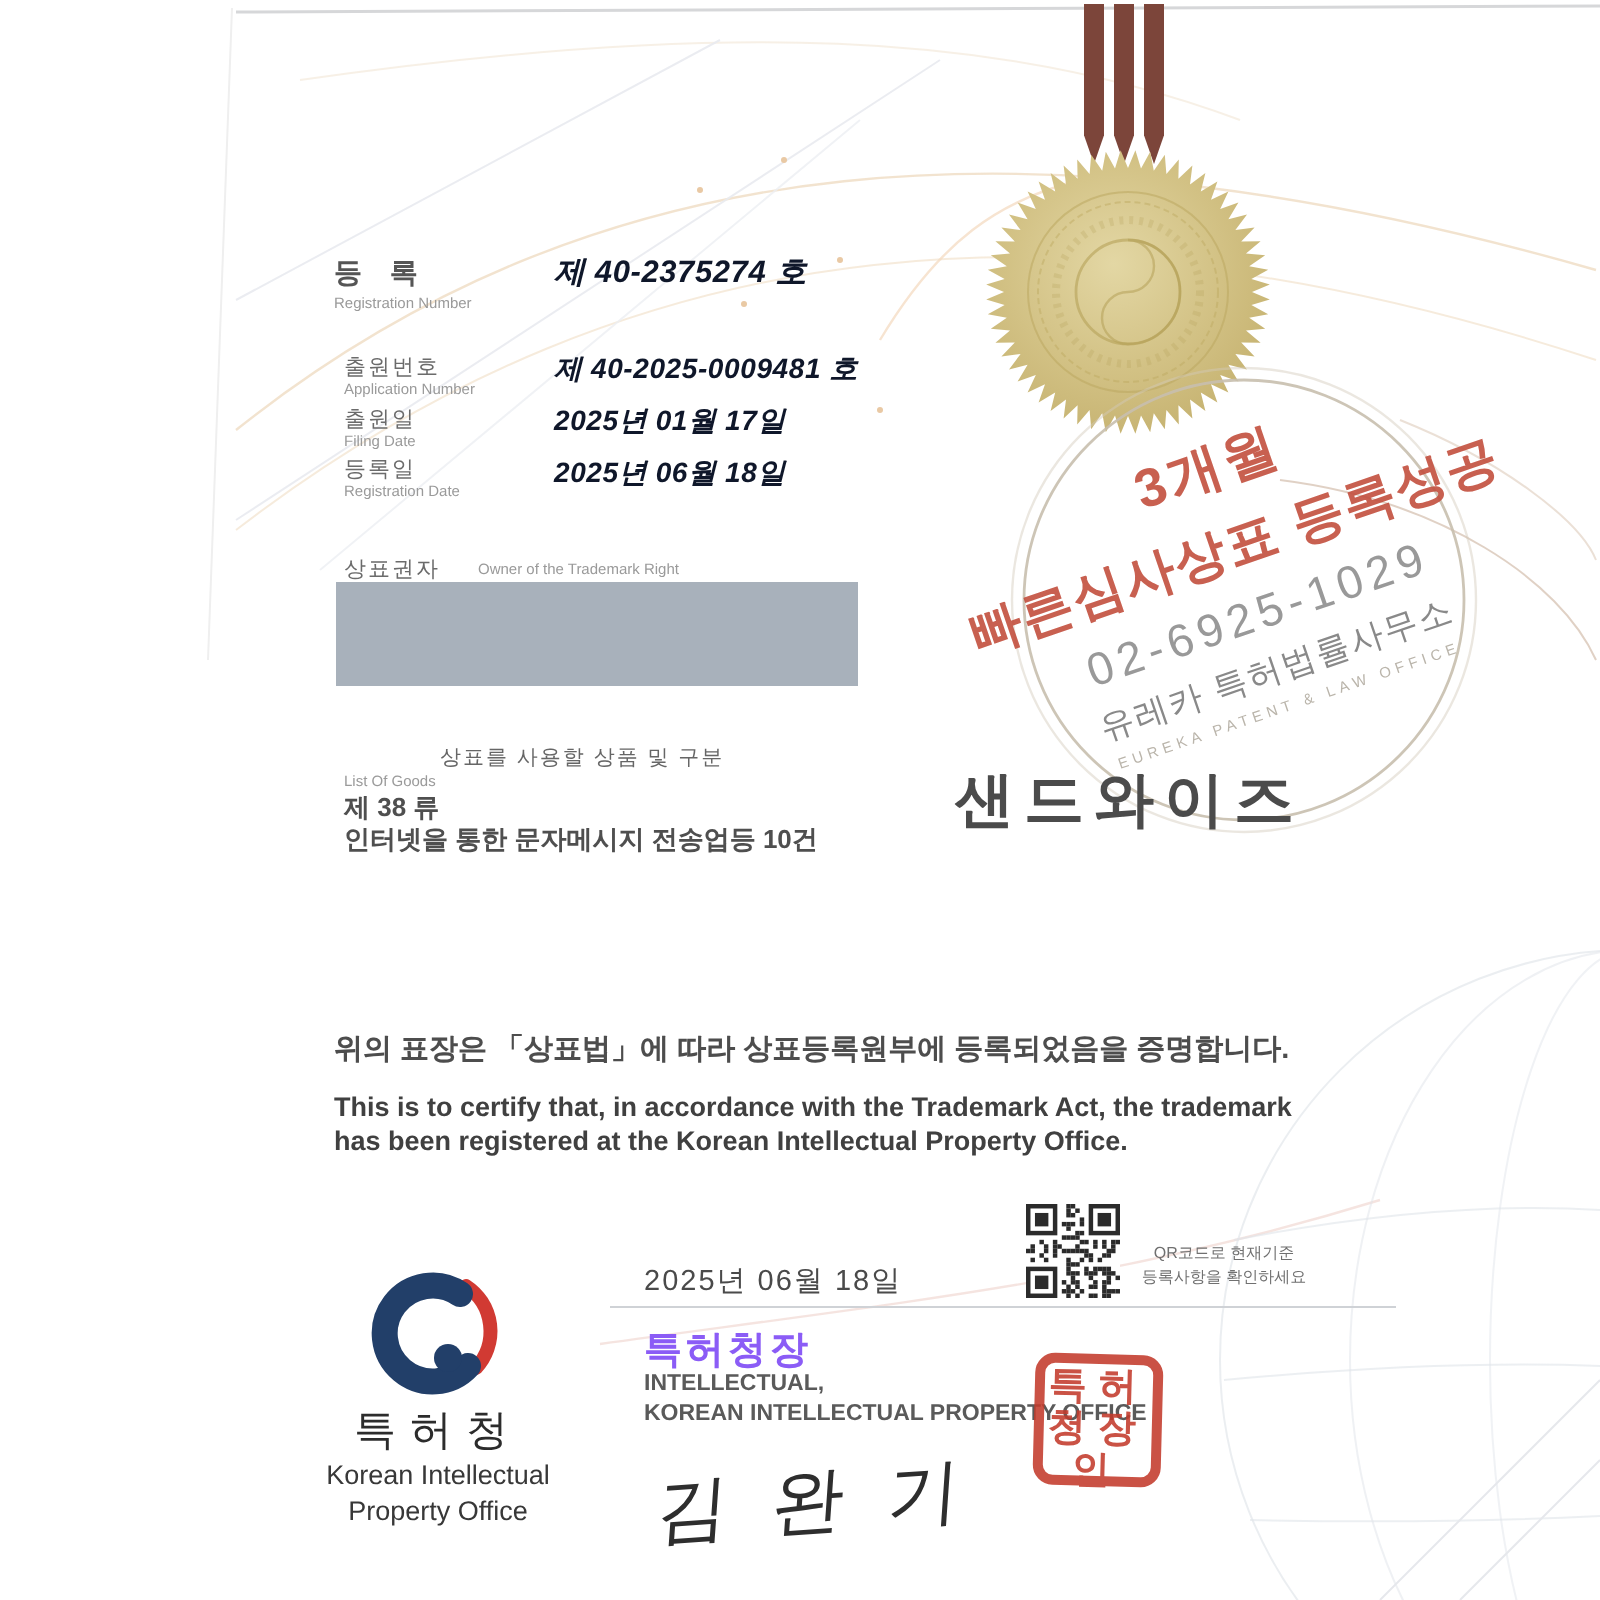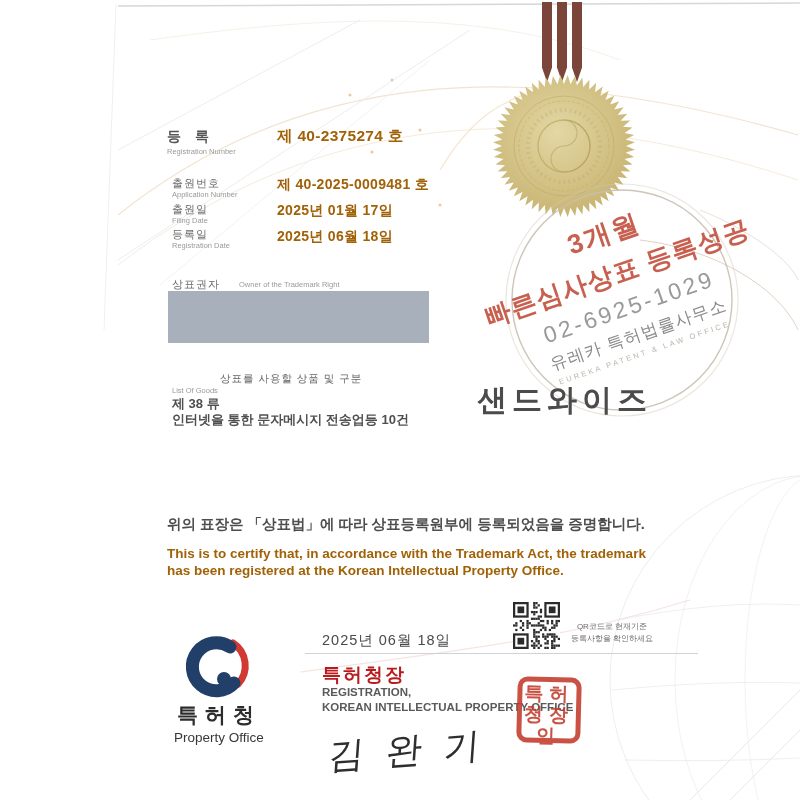--- a/index.html
+++ b/index.html
@@ -4,67 +4,67 @@
 <style>
   html,body{margin:0;padding:0;background:#fff;}
   #page{position:relative;width:800px;height:800px;background:#ffffff;overflow:hidden;
         font-family:"Liberation Sans","DejaVu Sans",sans-serif;color:#444;}
   .abs{position:absolute;}
   
   .title{left:166px;top:48px;font-size:31px;font-weight:700;letter-spacing:3px;color:#4a4a4a;z-index:5;}
   .subtitle{left:167px;top:88px;font-size:11.5px;font-weight:700;letter-spacing:.4px;color:#565656;z-index:5;}
   .klabel{font-size:11px;color:#6b6b6b;letter-spacing:1px;z-index:5;}
   .elabel{font-size:7.5px;color:#9a9a9a;z-index:5;}
-  .fval{font-size:14px;font-weight:700;color:#a16207;letter-spacing:.3px;z-index:5;}
+  .fval{font-size:14px;font-weight:700;color:#0f172a;letter-spacing:.3px;z-index:5;font-style:italic;}
   .reg-label{left:167px;top:128px;font-size:14px;font-weight:700;color:#555;letter-spacing:5px;}
   .reg-sub{left:167px;top:147px;}
   .reg-val{left:277px;top:126px;font-size:15.5px;}
   
   .owner-box{left:168px;top:291px;width:261px;height:52px;background:#a8b1bb;z-index:5;}
   
   .goods-label{left:172px;top:372px;font-size:10.5px;color:#666;letter-spacing:1px;z-index:5;margin-left:48px;}
   .goods-sub{left:172px;top:386px;}
   .goods-class{left:172px;top:395px;font-size:13px;font-weight:700;color:#4f4f4f;z-index:5;}
   .goods-desc{left:172px;top:411px;font-size:13px;font-weight:700;color:#4f4f4f;z-index:5;}
   .trademark{left:437px;top:380px;font-size:30px;font-weight:600;letter-spacing:5px;color:#4b4b4b;z-index:6;margin-left:40px;}
   
   .stmt-ko{left:167px;top:515px;font-size:14.5px;font-weight:600;color:#4d4d4d;z-index:5;}
-  .stmt-en{font-size:13.5px;font-weight:600;color:#a16207;z-index:5;}
+  .stmt-en{font-size:13.5px;font-weight:600;color:#404040;z-index:5;}
   
   .ribbon{top:2px;width:10px;height:80px;background:#7c453a;z-index:1;
           clip-path:polygon(0 0,100% 0,100% 82%,50% 100%,0 82%);}
   #gold-seal{left:489px;top:71px;z-index:2;}
   
   #stamp-ring{left:0;top:0;z-index:4;}
   .stamp-box{left:472px;top:213px;width:300px;text-align:center;z-index:4;
              transform:rotate(-19deg);transform-origin:50% 50%;opacity:.9;}
   .stamp-l1{font-size:27px;font-weight:800;color:#c34f3e;letter-spacing:2px;}
   .stamp-l2{font-size:26px;font-weight:800;color:#c34f3e;letter-spacing:1px;margin-top:6px;white-space:nowrap;}
   .stamp-phone{font-size:23px;color:#8e8e8e;letter-spacing:3px;margin-top:5px;}
   .stamp-firm{font-size:17px;color:#7d7d7d;letter-spacing:1px;margin-top:4px;}
   .stamp-firm-en{font-size:7.5px;color:#b3ada2;letter-spacing:2.5px;margin-top:3px;}
   
   .issue-date{left:322px;top:631px;font-size:14.5px;color:#4a4a4a;letter-spacing:1px;z-index:5;}
   .divider{left:305px;top:653px;width:393px;height:1px;background:#cfd2d6;z-index:5;}
-  .comm-ko{left:322px;top:662px;font-size:19px;font-weight:700;color:#b91c1c;letter-spacing:2px;z-index:5;}
+  .comm-ko{left:322px;top:662px;font-size:19px;font-weight:700;color:#8b5cf6;letter-spacing:2px;z-index:5;}
   .comm-en1{left:322px;top:686px;font-size:11.5px;font-weight:700;color:#5a5a5a;z-index:5;}
   .comm-en2{left:322px;top:701px;font-size:11.5px;font-weight:700;color:#5a5a5a;z-index:5;}
   .signature{left:328px;top:726px;font-size:36px;font-weight:400;color:#2e2e2e;letter-spacing:22px;
              transform:rotate(-4deg) skewX(-8deg);z-index:5;white-space:nowrap;}
   .red-seal{left:517px;top:677px;width:54px;height:54px;border:5px solid #c33b2c;border-radius:10px;
             transform:rotate(1.5deg);z-index:6;color:#c33b2c;font-weight:700;font-size:19px;
             line-height:1.1;letter-spacing:6px;word-break:break-all;text-align:center;
             padding-top:2px;opacity:.88;}
   
   #qr{left:513px;top:602px;z-index:5;}
   .qr-note{left:558px;top:621px;width:108px;text-align:center;font-size:8px;color:#707070;
            line-height:1.45;z-index:5;}
   
   #kipo-logo{left:183px;top:632px;z-index:5;}
-  .kipo-ko{left:149px;top:701px;width:140px;text-align:center;font-size:21px;font-weight:700;
+  .kipo-ko{left:149px;top:701px;width:140px;text-align:center;font-size:21px;font-weight:400;
            letter-spacing:7px;color:#2c2c2c;z-index:5;}
   .kipo-en{left:139px;top:729px;width:160px;text-align:center;font-size:13.5px;font-weight:500;
            color:#383838;line-height:1.35;z-index:5;}
   #bg-watermarks{left:0;top:0;z-index:0;}
 </style>
 </head>
 <body>
 
 <div id="page">
 
@@ -278,28 +278,29 @@
       <rect x="4.476190476190476" y="35.80952380952381" width="6.714285714285714" height="6.714285714285714" fill="#2b2b2b"></rect>
     </svg>
   <div class="abs qr-note">
     <div>QR코드로 현재기준</div>
     <div>등록사항을 확인하세요</div>
   </div>
 
   <div class="abs issue-date">2025년 06월 18일</div>
   <div class="abs divider"></div>
   <div class="abs comm-ko">특허청장</div>
-  <div class="abs comm-en1">REGISTRATION,</div>
+  <div class="abs comm-en1">INTELLECTUAL,</div>
   <div class="abs comm-en2">KOREAN INTELLECTUAL PROPERTY OFFICE</div>
   <div class="abs signature">김완기</div>
   <div class="abs red-seal">특허청장인</div>
 
   <svg id="kipo-logo" class="abs" width="72" height="72">
     <path d="M50,11 A27,27 0 0 1 55,52" stroke="#d13a33" stroke-width="7" fill="none" stroke-linecap="round"></path>
     <path d="M47,15 A24,24 0 1 0 51,51" stroke="#223f69" stroke-width="13" fill="none" stroke-linecap="round"></path>
     <circle cx="41" cy="47" r="7" fill="#223f69"></circle>
   </svg>
   <div class="abs kipo-ko">특허청</div>
   <div class="abs kipo-en">
+    <div>Korean Intellectual</div>
     <div>Property Office</div>
   </div>
 
 </div>
 
 </body></html>

